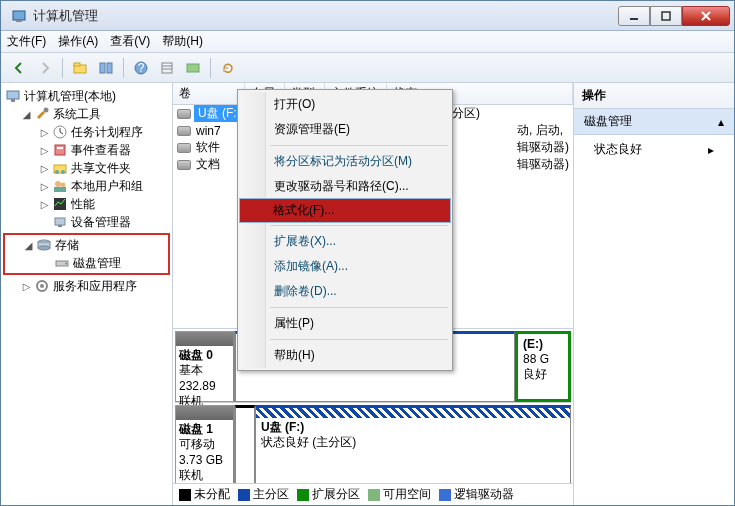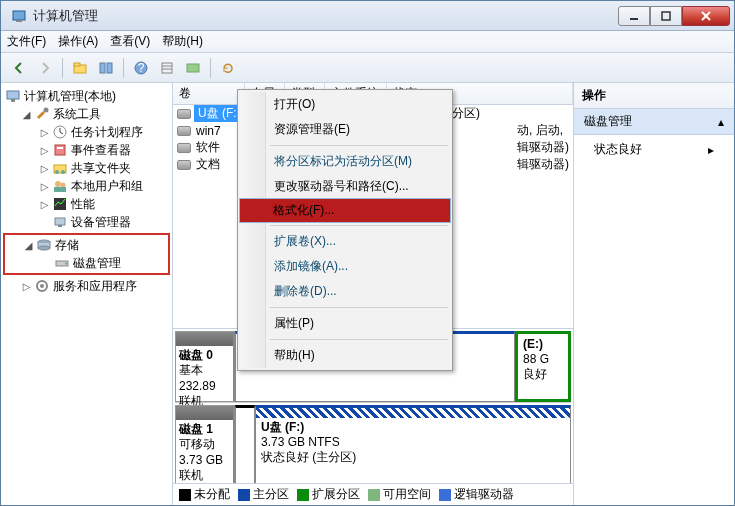--- a/index.html
+++ b/index.html
@@ -362,21 +362,20 @@
             <div style="font-weight:bold">磁盘 1</div>
             <div>可移动</div>
             <div>3.73 GB</div>
             <div>联机</div>
           </div>
           <div class="disk-parts">
             <div class="part" style="width:20px;border-top:3px solid #000"></div>
             <div class="part" style="flex:1;border-top:3px solid #1047a9;">
               <div style="background:repeating-linear-gradient(45deg,#1047a9,#1047a9 3px,#fff 3px,#fff 6px);height:10px;margin:-3px -5px 2px -5px"></div>
               <div style="font-weight:bold">U盘 (F:)</div>
-              <div>3.73 GB NTFS</div>
               <div style="white-space:nowrap;overflow:hidden">状态良好 (主分区)</div>
             </div>
           </div>
         </div>
       </div>
 
       <div class="legend">
         <span><span class="lswatch" style="background:#000"></span><span>未分配</span></span>
         <span><span class="lswatch" style="background:#1047a9"></span><span>主分区</span></span>
         <span><span class="lswatch" style="background:#0b8a0b"></span><span>扩展分区</span></span>

